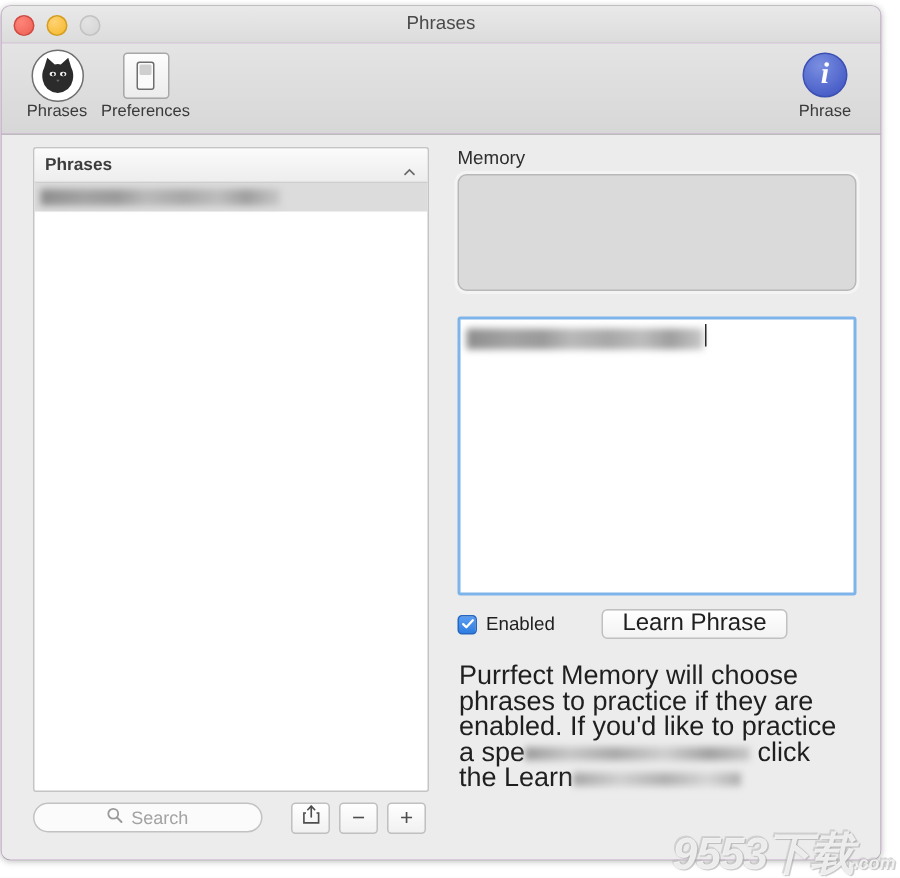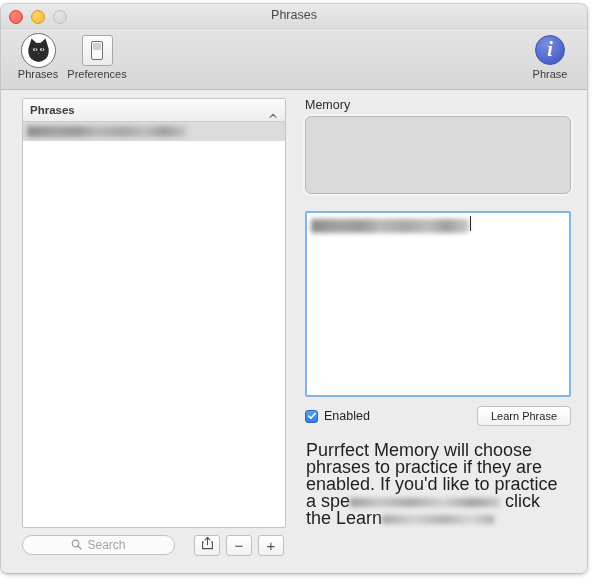--- a/index.html
+++ b/index.html
@@ -300,21 +300,21 @@
     top: 3px;
     width: 1px;
     height: 15px;
     background: #2a2a2a;
   }
 
   .row-controls {
     display: flex;
     align-items: center;
     margin: 9px 0 0 7px;
-    width: 266px;
+    width: 220px;
   }
   .checkbox {
     width: 13px;
     height: 13px;
     border-radius: 3px;
     background: linear-gradient(to bottom,#5b9df3,#2f7de1);
     border: 0.5px solid #2566c0;
     display: flex;
     align-items: center;
     justify-content: center;
@@ -325,21 +325,21 @@
     color: #1f1f1f;
     margin-left: 6px;
   }
   .learn-btn {
     margin-left: auto;
     height: 20px;
     padding: 0 13px;
     border: 1px solid #c0c0c0;
     border-radius: 4px;
     background: linear-gradient(to bottom,#ffffff,#f2f2f2);
-    font-size: 11px;
+    font-size: 16px;
     color: #1f1f1f;
     display: flex;
     align-items: center;
     box-sizing: border-box;
     cursor: default;
   }
 
   .desc {
     margin: 16px 0 0 8px;
     width: 256px;
@@ -513,14 +513,17 @@
         <div class="desc">
           <span>Purrfect Memory will choose phrases to practice if they are enabled. If you'd like to practice a spe</span><span class="obscured-1"></span>
           <span>click the Learn</span><span class="obscured-2"></span>
         </div>
 
       </div>
 
     </div>
   </div>
 
+  <div class="watermark">
+    <span>9553下载</span><span class="wm-dom">.com</span>
+  </div>
 
 </div>
 
 </body></html>

